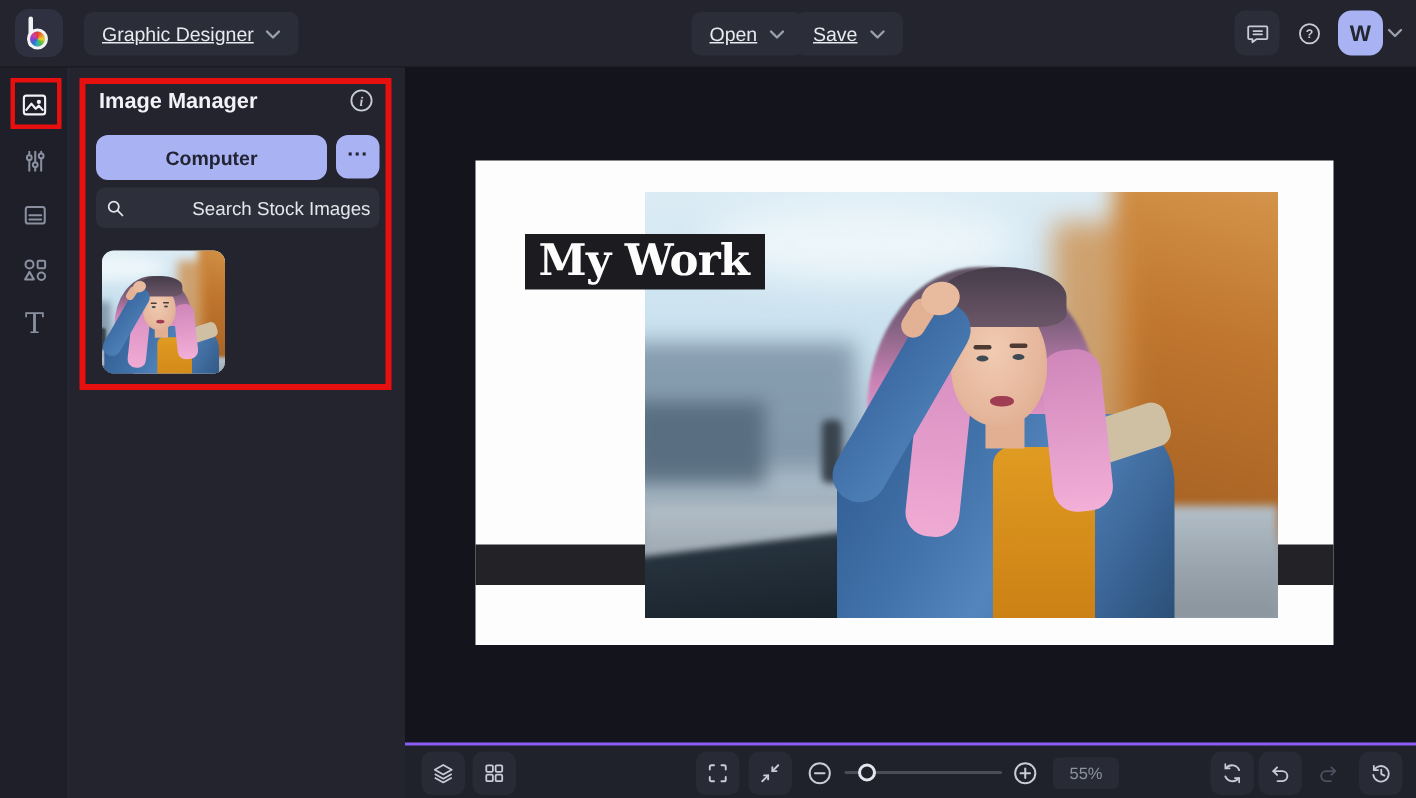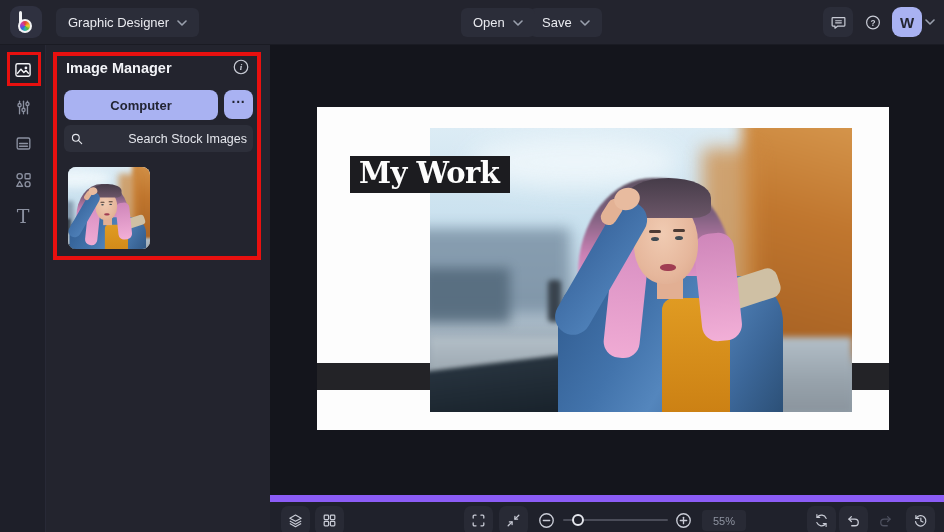--- a/index.html
+++ b/index.html
@@ -12,21 +12,21 @@
           border-bottom:1px solid #1a1b23;}
   .logo-btn{position:absolute;left:10px;top:6px;width:32px;height:32px;border-radius:9px;
             background:#2f3140;}
   .logo-b{position:absolute;left:8px;top:5px;width:16px;height:22px;}
   .logo-stem{position:absolute;left:1px;top:0;width:3px;height:20px;background:#f2f3f5;border-radius:2px;}
   .logo-bowl{position:absolute;left:0;bottom:0;width:14px;height:14px;border-radius:50%;
              border:2px solid #f2f3f5;
              background:conic-gradient(#e33b3b,#e88b2c,#ead22e,#5fba3f,#2fb6a8,#2f6fd8,#8b3fd1,#d13f9e,#e33b3b);}
   .tb-btn{position:absolute;top:8px;height:29px;display:flex;align-items:center;gap:8px;
           background:#2b2d39;border:none;border-radius:6px;color:#e9eaef;
-          font-family:"Liberation Sans",sans-serif;font-size:13px;padding:0 12px;cursor:pointer;}
+          font-family:"Liberation Sans",sans-serif;font-size:13px;padding:0 12px;cursor:pointer;text-decoration:underline;}
   .chev{stroke:#9aa0ad;stroke-width:1.6;fill:none;stroke-linecap:round;stroke-linejoin:round;}
   .icon-btn{position:absolute;top:7px;width:30px;height:30px;border:none;border-radius:7px;
             background:#2b2d39;display:flex;align-items:center;justify-content:center;cursor:pointer;}
   .icon-btn.flat{background:transparent;}
   .avatar{position:absolute;left:892px;top:7px;width:30px;height:30px;border-radius:9px;
           background:#a9b2f2;color:#232531;font-weight:bold;font-size:15px;
           display:flex;align-items:center;justify-content:center;cursor:pointer;}
   .avatar-caret{position:absolute;left:925px;top:19px;}
 
   
@@ -102,21 +102,21 @@
   .ph-eye1{left:221px;top:109px;width:8px;height:4px;background:#3f4a52;border-radius:50%;}
   .ph-eye2{left:245px;top:108px;width:8px;height:4px;background:#3f4a52;border-radius:50%;}
   .ph-lips{left:230px;top:136px;width:16px;height:7px;background:#a03d52;border-radius:45%;}
   .ph-arm{left:122px;top:58px;width:36px;height:148px;border-radius:18px;transform:rotate(30deg);
           transform-origin:50% 92%;background:linear-gradient(100deg,#3a679f,#4e80b8);}
   .ph-wrist{left:174px;top:70px;width:16px;height:28px;border-radius:8px;transform:rotate(32deg);background:#e3b295;}
   .ph-hand{left:184px;top:60px;width:26px;height:22px;border-radius:50%;transform:rotate(-18deg);background:#e8bb9f;}
 
   
   .footer{position:absolute;left:270px;top:495px;width:674px;height:37px;background:#1f212b;
-          border-top:7px solid #8b5cf6;}
+          border-top:2px solid #8b5cf6;}
   .ft-btn{position:absolute;top:4px;width:29px;height:29px;border:none;border-radius:7px;
           background:#282a35;color:#c9ccd6;display:flex;align-items:center;justify-content:center;cursor:pointer;}
   .ft-btn.flat{background:transparent;}
   .zoom-glyph{position:absolute;top:9px;width:19px;height:19px;color:#c9ccd6;cursor:pointer;}
   .slider{position:absolute;left:293px;top:8px;width:105px;height:21px;cursor:pointer;}
   .slider-track{position:absolute;left:0;top:9px;width:100%;height:2px;background:#4a4c58;border-radius:1px;}
   .slider-knob{position:absolute;left:9px;top:4px;width:12px;height:12px;border-radius:50%;
                background:#1f212b;border:2px solid #e4e6ec;cursor:grab;}
   .zoom-level{position:absolute;left:432px;top:8px;width:44px;height:21px;border-radius:4px;
               background:#282a35;color:#8e93a0;font-size:11px;display:flex;align-items:center;justify-content:center;}

